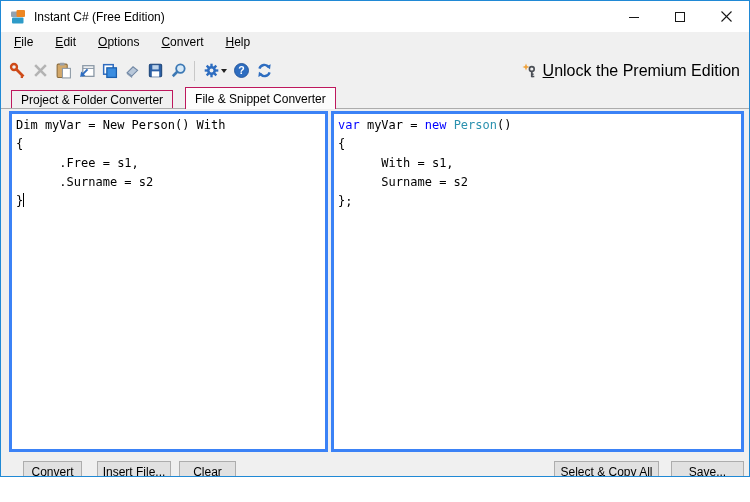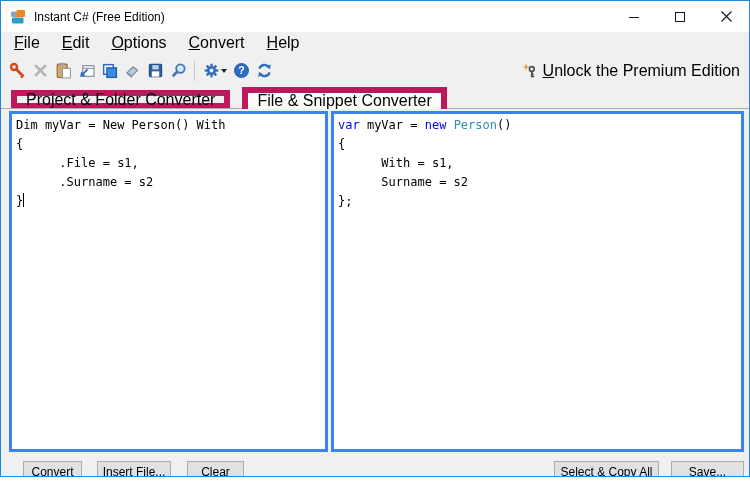--- a/index.html
+++ b/index.html
@@ -16,56 +16,56 @@
           background:var(--chrome-bg);overflow:hidden;}
 
   
   .titlebar{height:31px;background:var(--titlebar-bg);display:flex;align-items:center;}
   .app-icon{margin-left:9px;flex:0 0 auto;}
   .title{margin-left:8px;font-size:12px;color:#000;}
   .win-controls{margin-left:auto;display:flex;height:100%;}
   .win-btn{width:46px;height:100%;display:flex;align-items:center;justify-content:center;}
 
   
-  .menubar{height:23px;background:var(--chrome-bg);display:flex;align-items:flex-end;padding-left:2px;font-size:16px;color:#000;}
+  .menubar{height:23px;background:var(--chrome-bg);display:flex;align-items:flex-start;padding-left:2px;font-size:12px;color:#000;}
   .menu-item{padding:3px 11px;cursor:default;}
 
   
   .toolbar{height:31px;display:flex;align-items:center;padding:0 4px 0 5px;}
   .tb{width:23px;height:25px;display:flex;align-items:center;justify-content:center;background:transparent;border:none;}
   .tb.wide{width:31px;gap:1px;}
   .tb-caret{width:0;height:0;border-left:3.5px solid transparent;border-right:3.5px solid transparent;border-top:4px solid #222;}
   .tb-sep{width:1px;height:20px;background:#C8C8C8;margin:0 4px;}
   .unlock{margin-left:auto;display:flex;align-items:center;gap:5px;font-size:16px;color:#000;padding-right:5px;cursor:default;}
 
   
   .tabstrip{height:23px;display:flex;align-items:flex-end;padding-left:10px;position:relative;}
   .tabstrip::after{content:"";position:absolute;left:0;right:0;bottom:0;height:1px;background:#ACACAC;}
-  .tab{display:flex;align-items:center;font-size:16px;padding:0 9px;border:6px solid #be185d;color:#000;cursor:default;}
+  .tab{display:flex;align-items:center;font-size:12px;padding:0 9px;border:1px solid #be185d;color:#000;cursor:default;}
   .tab.inactive{height:19px;background:#F0F0F0;z-index:0;}
   .tab.active{height:22px;background:#FCFCFC;border-bottom:none;z-index:1;margin-left:12px;}
 
   
   .content{position:relative;height:392px;background:var(--chrome-bg);}
   .pane{position:absolute;top:2px;height:341px;background:#FFF;border:3px solid #3b82f6;
         padding:2px 0 0 4px;overflow:hidden;cursor:text;}
   .pane.source{left:8px;width:319px;}
   .pane.target{left:330px;width:413px;}
   .code-line{white-space:pre;font-family:"DejaVu Sans Mono",monospace;font-size:12px;line-height:19px;color:var(--code-text);}
   .tok-plain{color:var(--code-text);}
   .tok-keyword{color:var(--keyword);}
   .tok-type{color:var(--type-name);}
   .caret{display:inline-block;width:1px;height:14px;background:#000;vertical-align:-2px;}
 
   
   .btn{position:absolute;top:352px;height:22px;background:#E1E1E1;border:1px solid #ADADAD;
        font-family:"Liberation Sans",sans-serif;font-size:12px;color:#000;}
   .btn-convert{left:22px;width:59px;}
   .btn-insert{left:96px;width:74px;}
-  .btn-clear{left:186px;width:57px;}
+  .btn-clear{left:178px;width:57px;}
   .btn-select{left:553px;width:105px;}
   .btn-save{left:670px;width:73px;}
 </style>
 </head>
 <body>
 
 <div class="window">
 
   <div class="titlebar">
     <svg class="app-icon" width="16" height="16" viewBox="0 0 16 16">
@@ -202,21 +202,21 @@
     </div>
     <div class="tab active">
       <span>File &amp; Snippet Converter</span>
     </div>
   </div>
 
   <div class="content">
     <div class="pane source">
         <div class="code-line"><span class="tok-plain">Dim myVar = New Person() With</span></div>
         <div class="code-line"><span class="tok-plain">{</span></div>
-        <div class="code-line"><span class="tok-plain">      .File = s1,</span></div>
+        <div class="code-line"><span class="tok-plain">      .Free = s1,</span></div>
         <div class="code-line"><span class="tok-plain">      .Surname = s2</span></div>
         <div class="code-line"><span class="tok-plain">}</span><span class="caret"></span></div>
       </div>
     <div class="pane target">
         <div class="code-line"><span class="tok-keyword">var</span><span class="tok-plain"> myVar = </span><span class="tok-keyword">new</span><span class="tok-plain"> </span><span class="tok-type">Person</span><span class="tok-plain">()</span></div>
         <div class="code-line"><span class="tok-plain">{</span></div>
         <div class="code-line"><span class="tok-plain">      With = s1,</span></div>
         <div class="code-line"><span class="tok-plain">      Surname = s2</span></div>
         <div class="code-line"><span class="tok-plain">};</span></div>
       </div>

